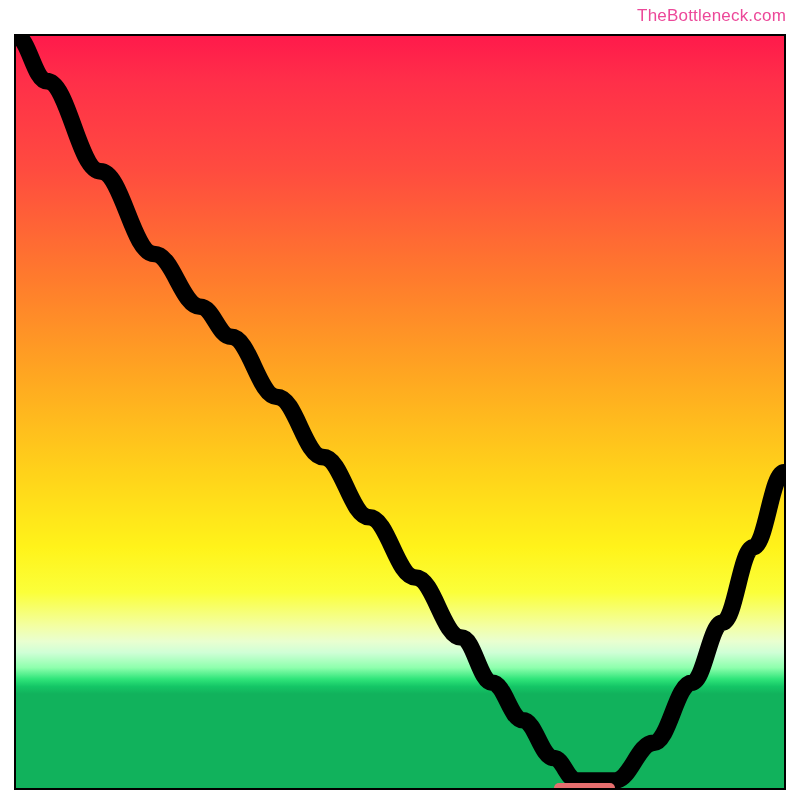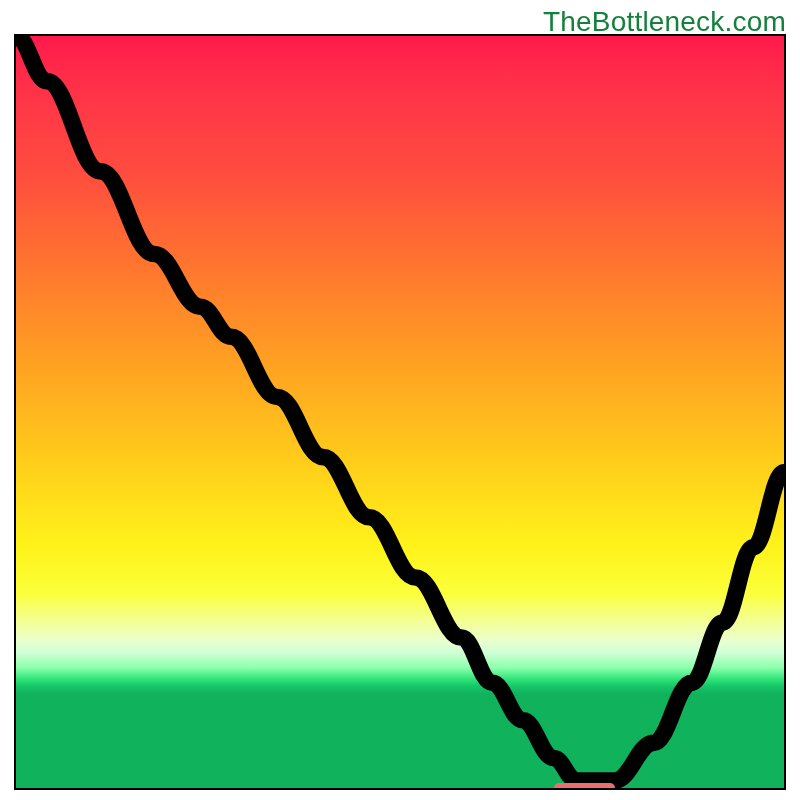--- a/index.html
+++ b/index.html
@@ -13,22 +13,22 @@
   }
   .frame {
     position: relative;
     width: 800px;
     height: 800px;
   }
   .watermark {
     position: absolute;
     top: 6px;
     right: 14px;
-    font-size: 28px;
-    color: #15803d;
+    font-size: 17px;
+    color: #ec4899;
     font-weight: 500;
     letter-spacing: 0.2px;
     margin-left: 20px;
   }
   .plot-area {
     position: absolute;
     left: 14px;
     top: 34px;
     width: 772px;
     height: 756px;

